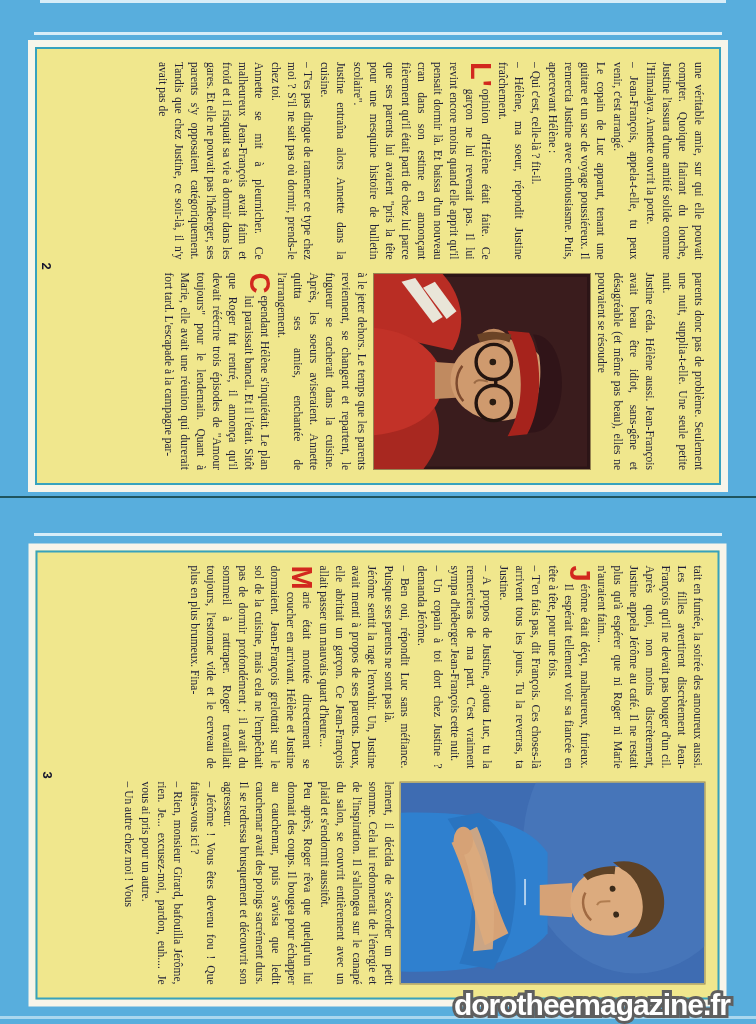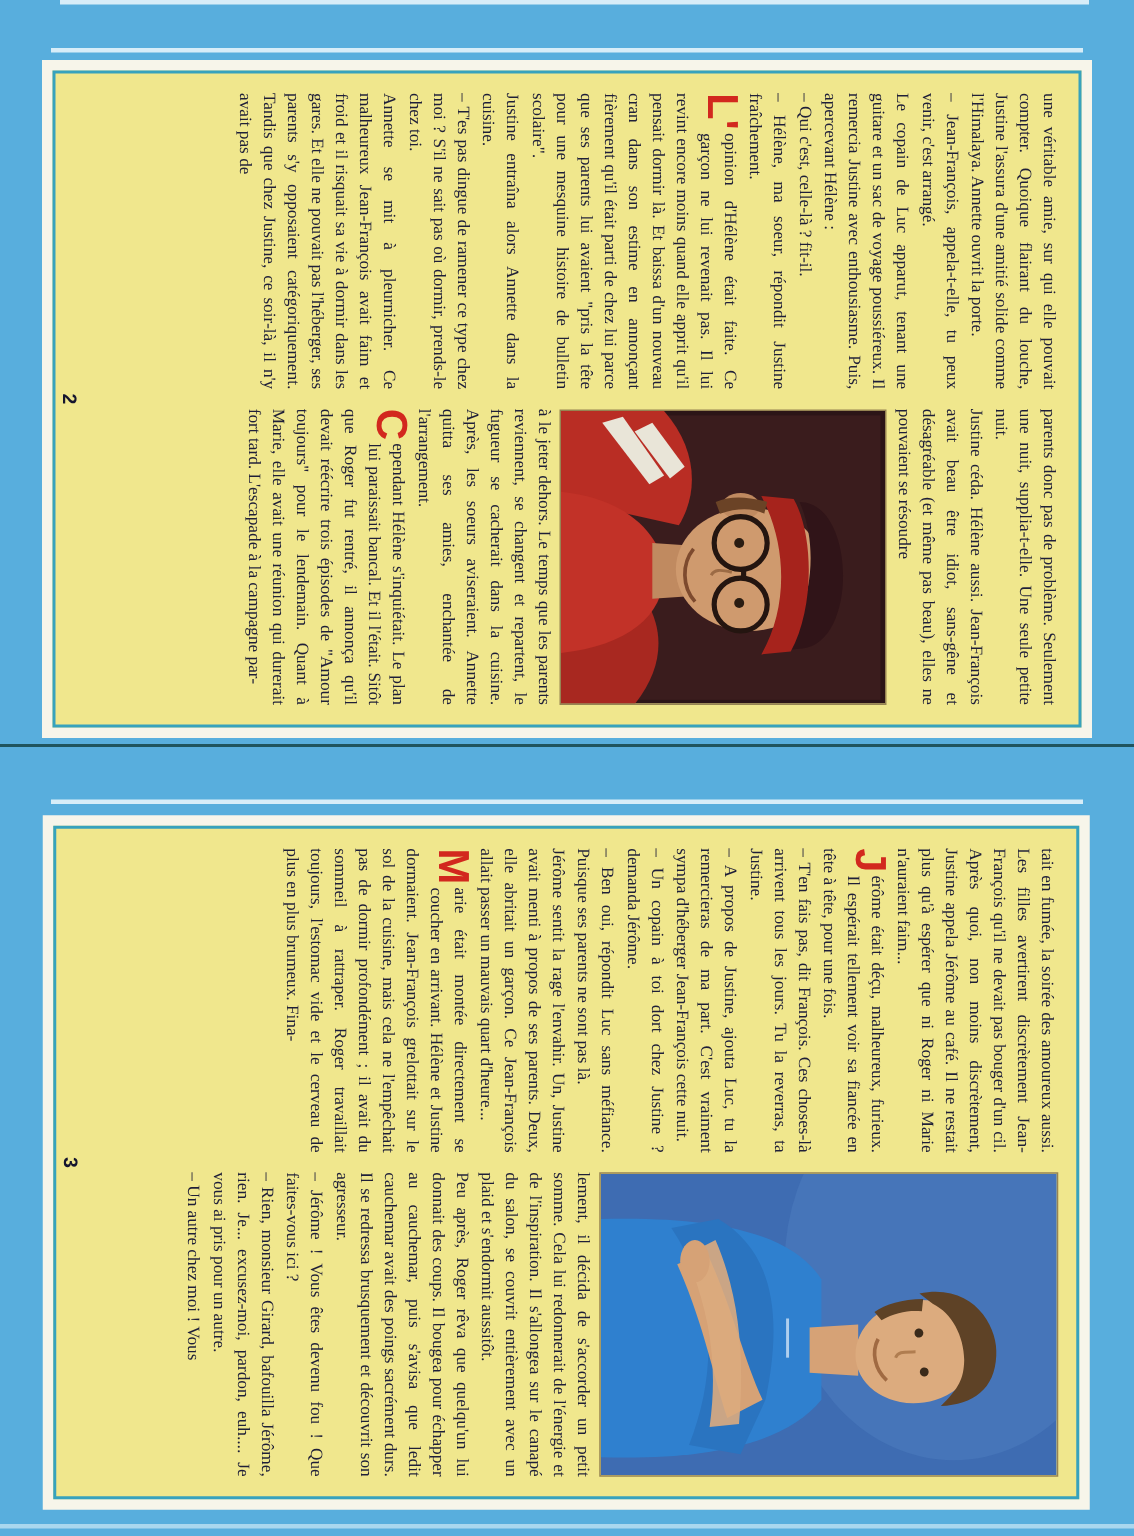--- a/index.html
+++ b/index.html
@@ -130,14 +130,19 @@
             <p>– Rien, monsieur Girard, bafouilla Jérôme, rien. Je... excusez-moi, pardon, euh.... Je vous ai pris pour un autre.</p>
             <p>– Un autre chez moi ! Vous</p>
           </div>
       </div>
       <div class="page-number">3</div>
     </div>
   </div>
 
   <div class="edge-line" style="left:0;top:1016px;width:756px;height:3px;opacity:.65;"></div>
 
+  <div class="watermark">
+    <svg viewBox="0 0 328 40">
+      <text x="164" y="31" text-anchor="middle" font-family="Liberation Sans, sans-serif" font-size="30" font-weight="bold" letter-spacing="-1" fill="#ffffff" stroke="#5f5f5f" stroke-width="6" paint-order="stroke">dorotheemagazine.fr</text>
+    </svg>
+  </div>
 
 </div>
 
 </body></html>

